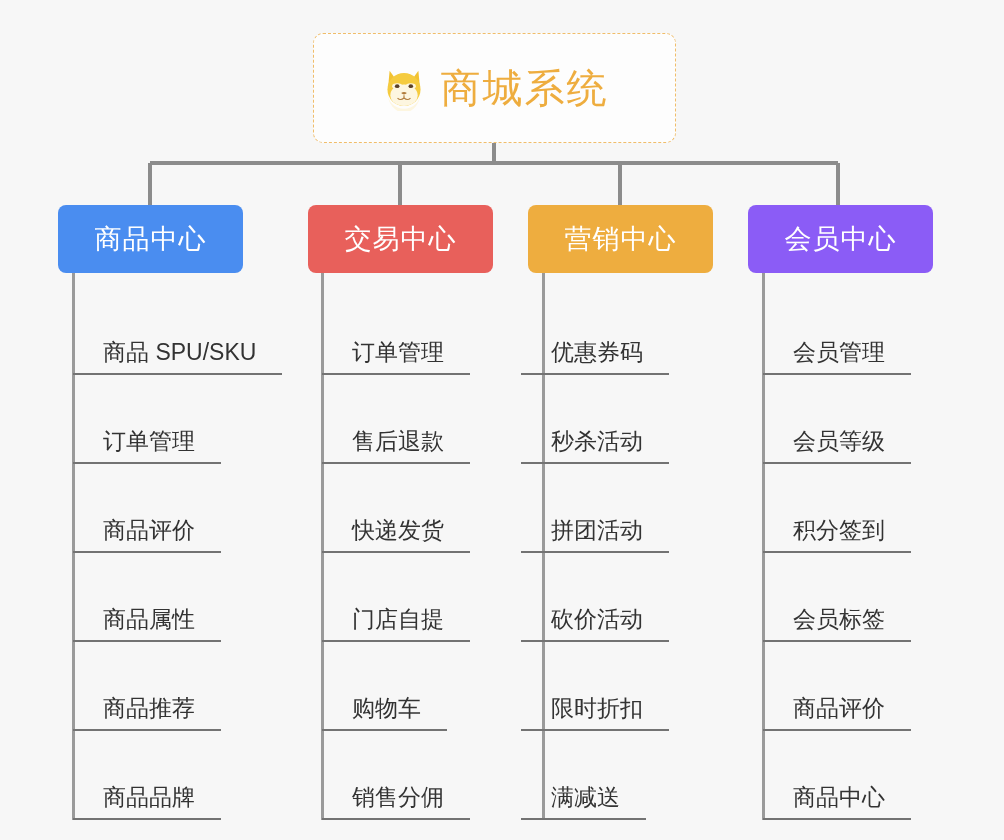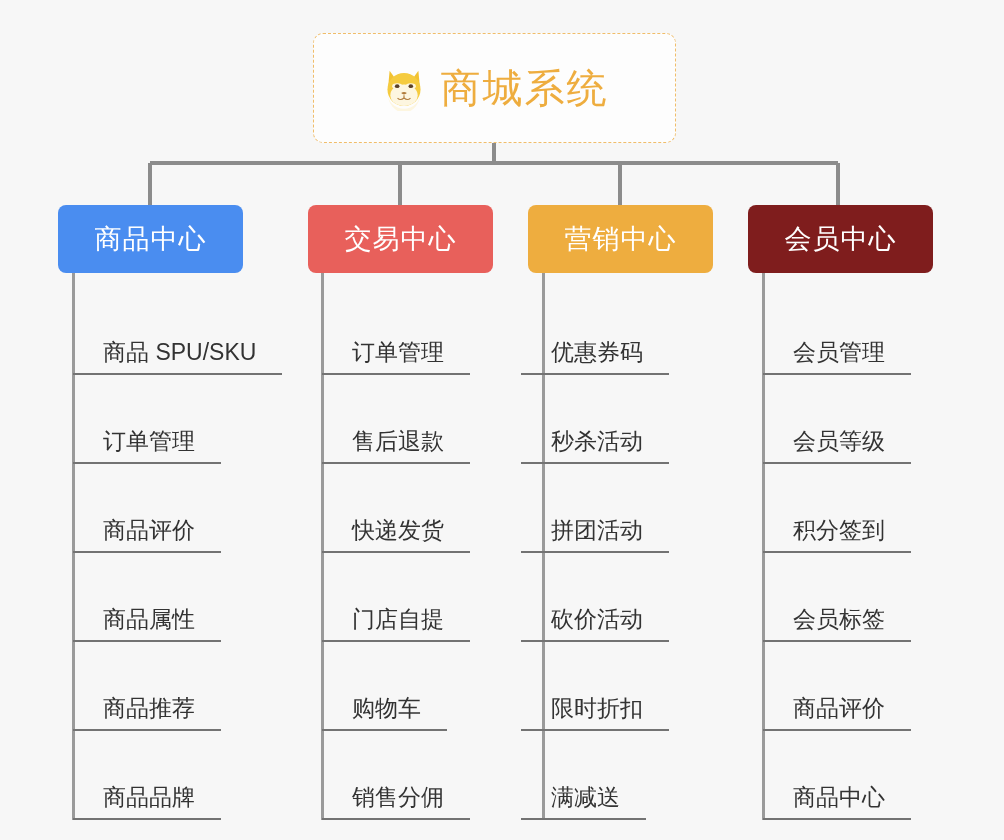--- a/index.html
+++ b/index.html
@@ -151,21 +151,21 @@
 
   <div class="category-box" style="left: 58px; background: rgb(74, 141, 240);">
     <span class="category-label">商品中心</span>
   </div>
   <div class="category-box" style="left: 308px; background: rgb(232, 96, 91);">
     <span class="category-label">交易中心</span>
   </div>
   <div class="category-box" style="left: 528px; background: rgb(238, 173, 63);">
     <span class="category-label">营销中心</span>
   </div>
-  <div class="category-box" style="left: 748px; background: #7f1d1d;">
+  <div class="category-box" style="left: 748px; background: #8b5cf6;">
     <span class="category-label">会员中心</span>
   </div>
 
   <div class="leaf-column" style="left:73px;">
     <div class="leaf-item">
         <span class="leaf-label">商品 SPU/SKU</span>
       </div>
     <div class="leaf-item">
         <span class="leaf-label">订单管理</span>
       </div>

